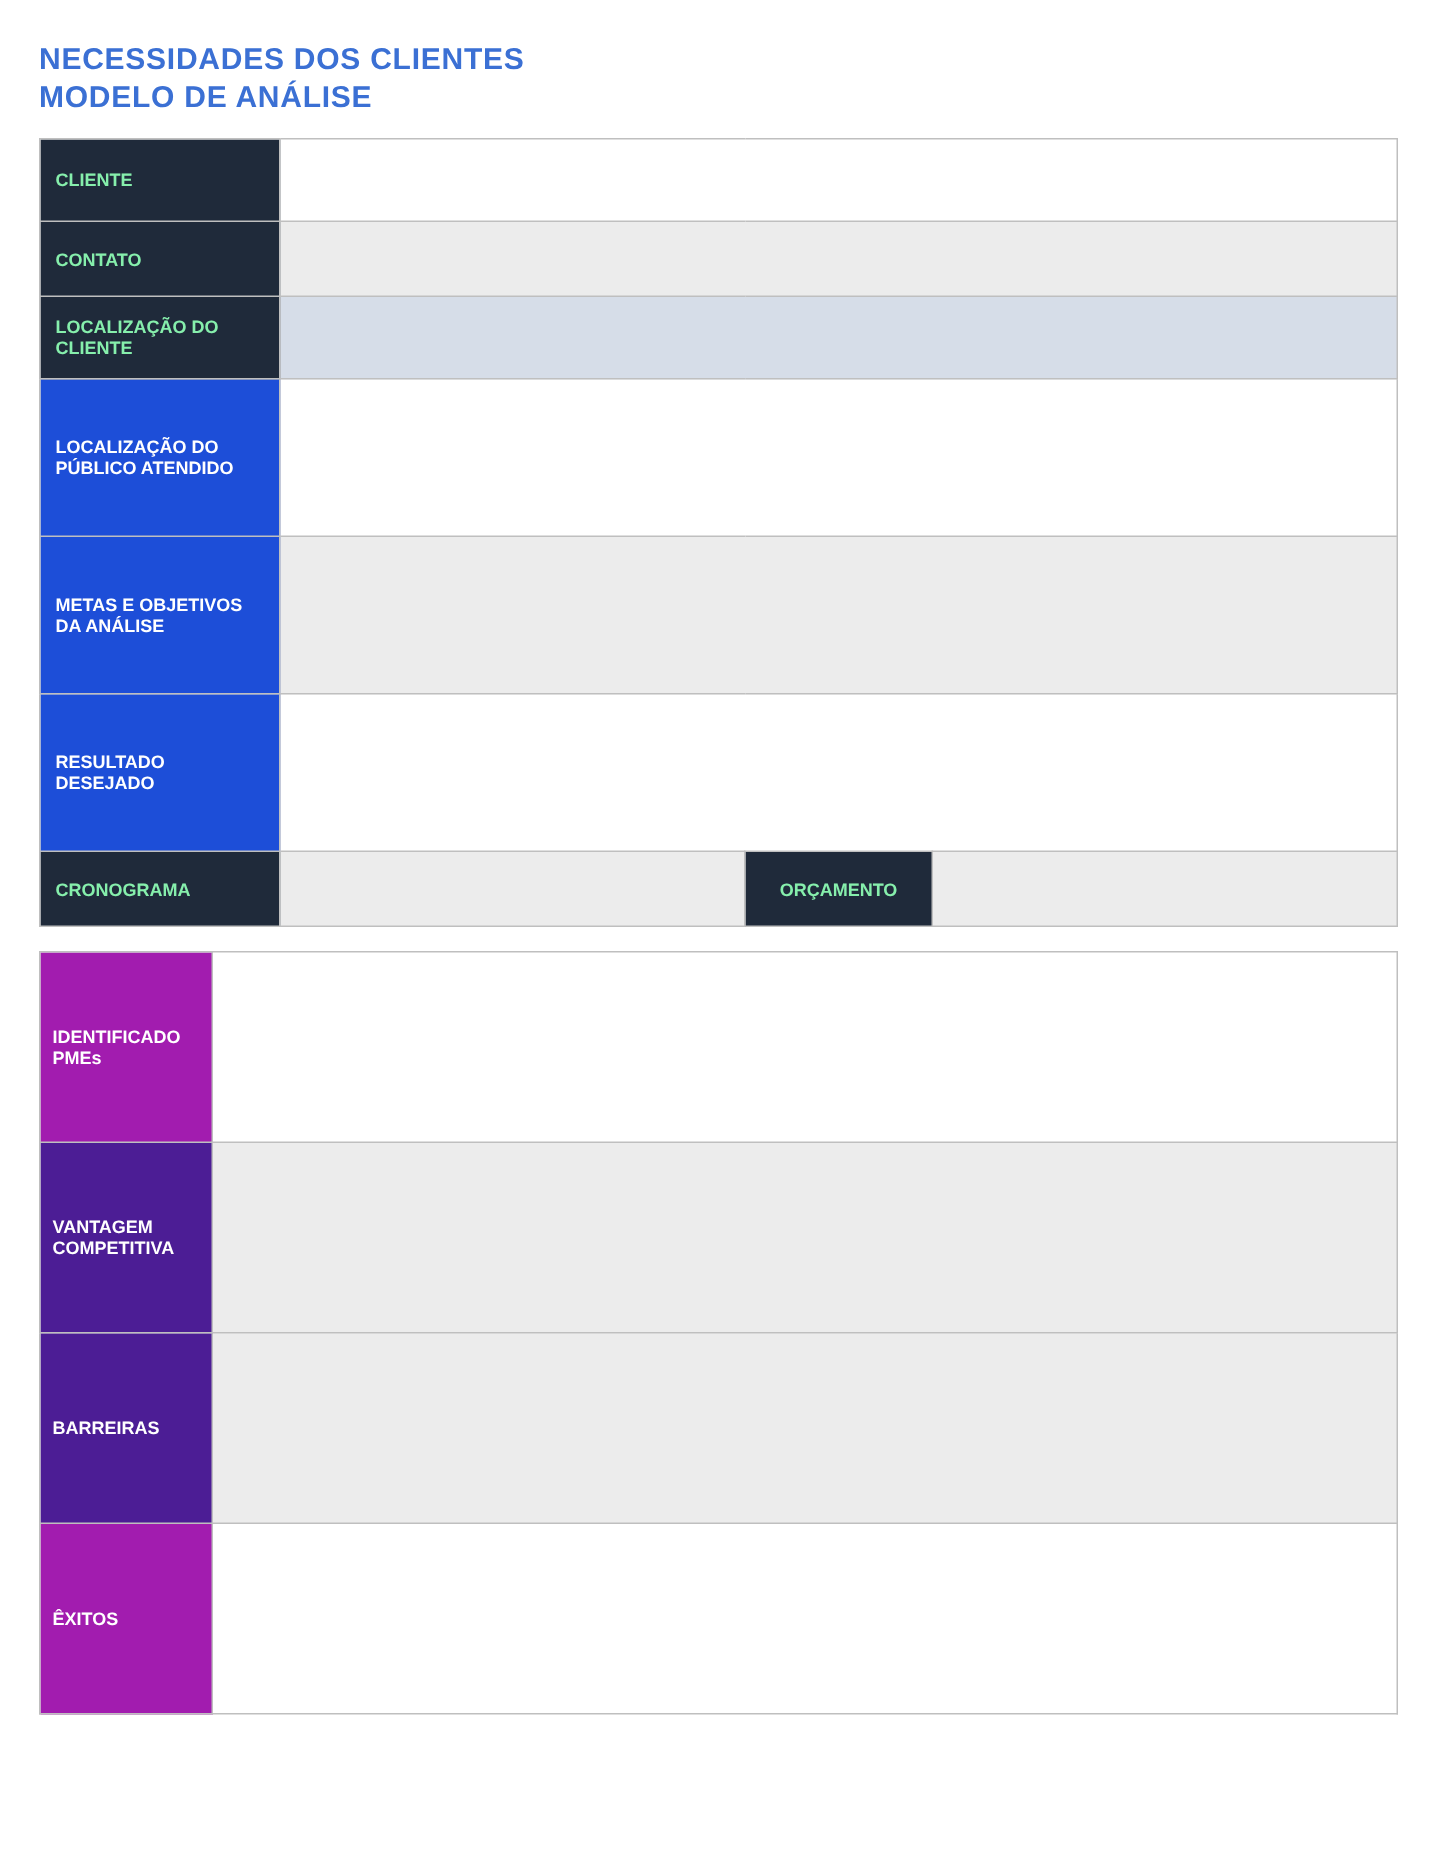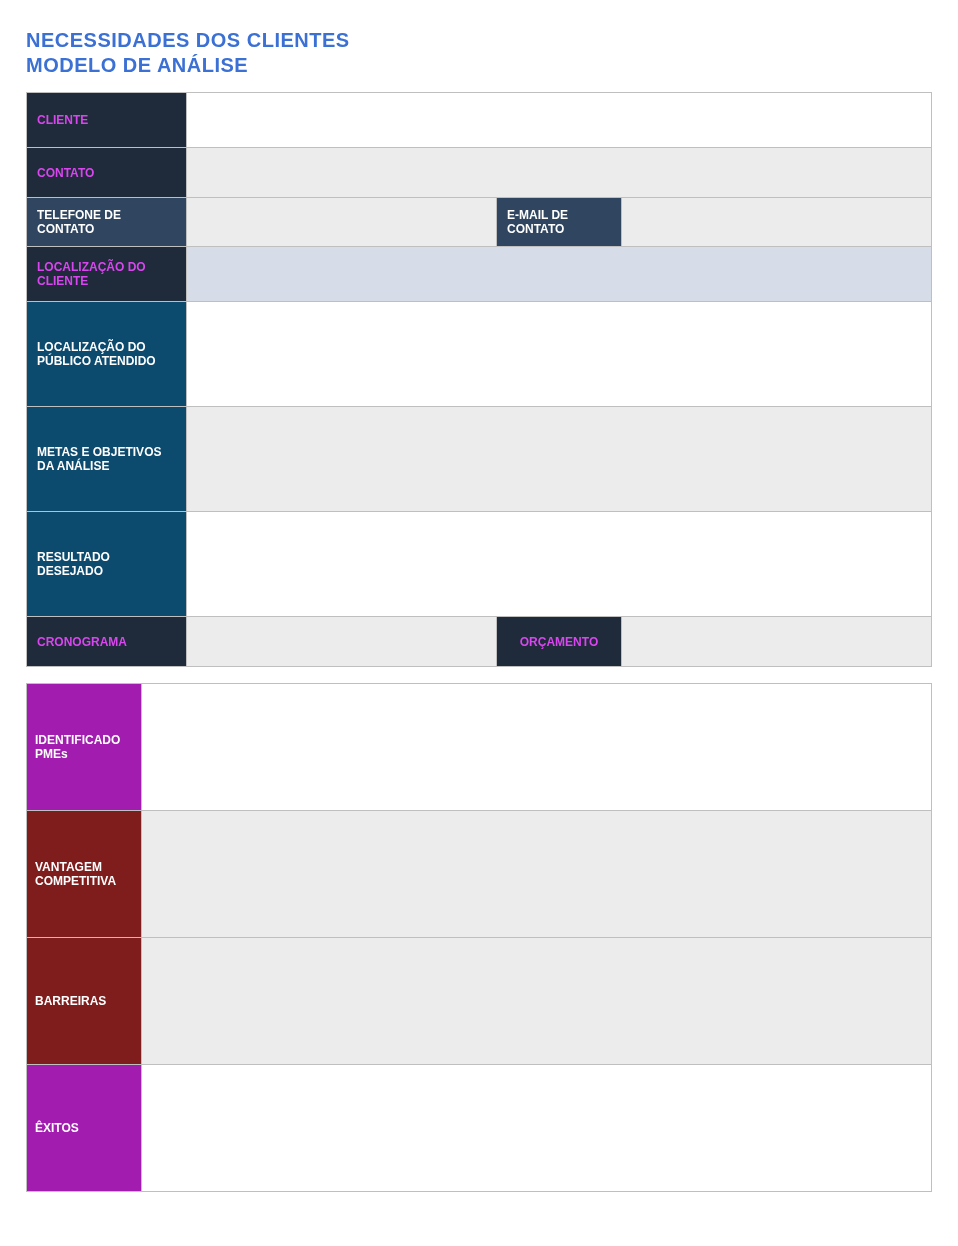--- a/index.html
+++ b/index.html
@@ -27,24 +27,24 @@
   }
   .sec1 td {
     border: 1px solid #bfbfbf;
     font-size: 12px;
     font-weight: 700;
     vertical-align: middle;
     padding: 10px 10px;
   }
   .hdr-dark {
     background: #1f2a3a;
-    color: #d946ef;
+    color: #86efac;
   }
   .hdr-blue {
-    background: #0c4a6e;
+    background: #1d4ed8;
     color: #ffffff;
   }
   .hdr-blue2 {
     background: #2f4560;
     color: #ffffff;
   }
   .hdr-right {
     text-align: left;
     padding-right: 14px !important;
   }
@@ -68,21 +68,21 @@
     border-collapse: collapse;
   }
   .sec2 td {
     border: 1px solid #bfbfbf;
     font-size: 12px;
     font-weight: 700;
     vertical-align: middle;
     padding: 10px 8px;
   }
   .hdr-grey1 { background: #a21caf; color: #ffffff; }
-  .hdr-grey3 { background: #7f1d1d; color: #ffffff; }
+  .hdr-grey3 { background: #4c1d95; color: #ffffff; }
   .w-label2 { width: 115px; }
   .h127 { height: 127px; }
 </style>
 </head>
 <body>
 
 <div class="title">
   <span>NECESSIDADES DOS CLIENTES</span><br>
   <span>MODELO DE ANÁLISE</span>
 </div>
@@ -95,26 +95,20 @@
     <col>
   </colgroup>
   <tbody>
       <tr class="h55">
     <td class="hdr-dark">CLIENTE</td>
     <td class="val-white" colspan="3"></td>
   </tr>
   <tr class="h50">
     <td class="hdr-dark">CONTATO</td>
     <td class="val-grey" colspan="3"></td>
-  </tr>
-  <tr class="h45">
-    <td class="hdr-blue2">TELEFONE DE CONTATO</td>
-    <td class="val-grey"></td>
-    <td class="hdr-blue2">E-MAIL DE CONTATO</td>
-    <td class="val-grey"></td>
   </tr>
   <tr class="h55">
     <td class="hdr-dark">LOCALIZAÇÃO DO CLIENTE</td>
     <td class="val-blue" colspan="3"></td>
   </tr>
   <tr class="h105">
     <td class="hdr-blue">LOCALIZAÇÃO DO PÚBLICO ATENDIDO</td>
     <td class="val-white" colspan="3"></td>
   </tr>
   <tr class="h105">

